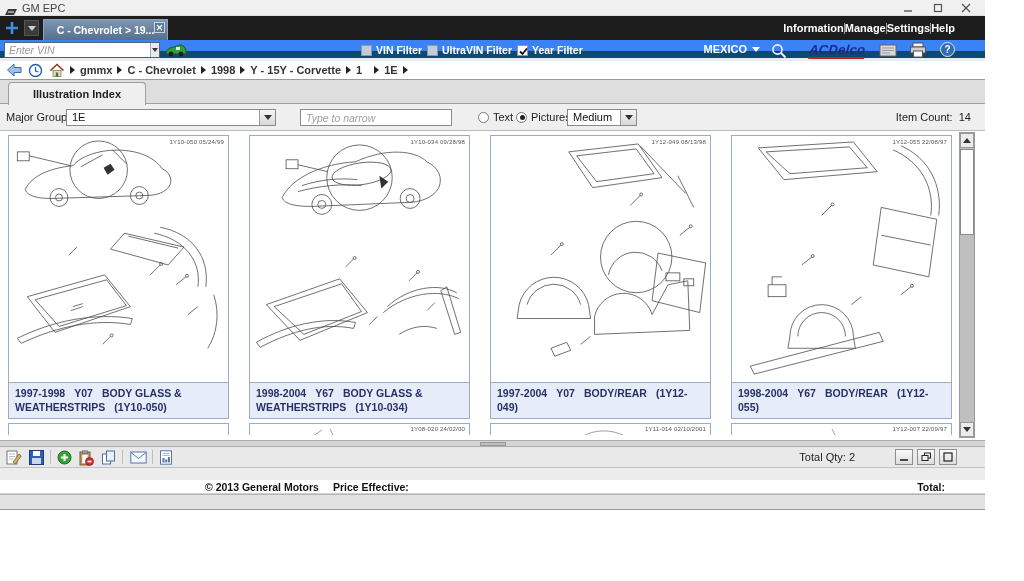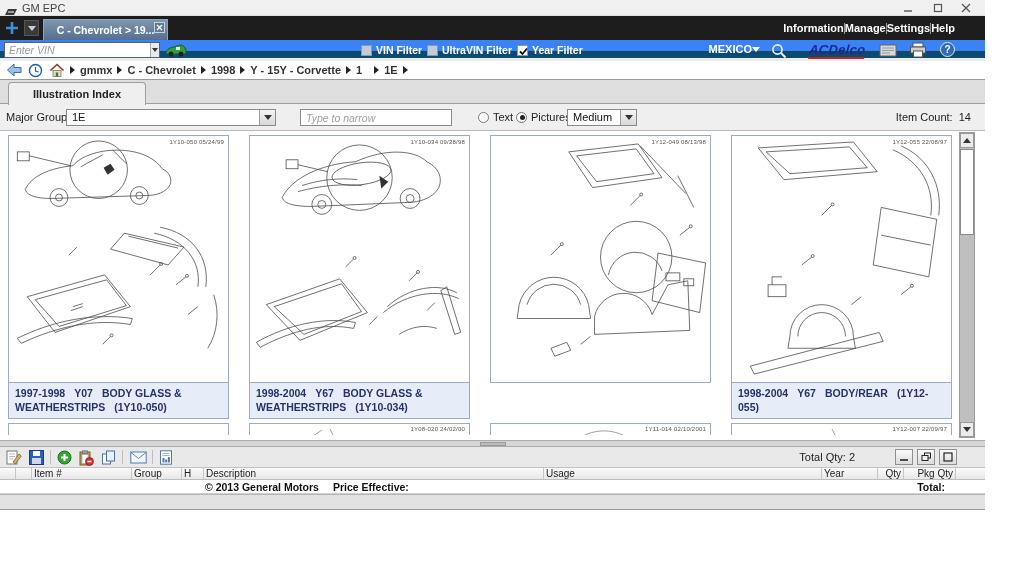--- a/index.html
+++ b/index.html
@@ -30,21 +30,21 @@
   .combo input { flex:1; border:none; outline:none; font-size:10.5px; font-style:italic; color:#555; padding:0 4px; font-family:"Liberation Sans",sans-serif; background:transparent; }
   .combo input::placeholder { color:#9a9a9a; font-style:italic; }
   .combo .drop { width:15px; background:#e9e9e9; border-left:1px solid #aaa; display:flex; align-items:center; justify-content:center; }
   .combo .drop .tri { width:0; height:0; border-left:3.5px solid transparent; border-right:3.5px solid transparent; border-top:4.5px solid #333; }
   .chk-item { position:absolute; top:4px; display:flex; align-items:center; gap:4px; }
   .chk-box { width:11px; height:11px; background:#c3cbd6; border:1px solid #8b98a9; position:relative; }
   .chk-box.checked { background:#fff; }
   .chk-box svg { display:none; position:absolute; left:0; top:0; }
   .chk-box.checked svg { display:block; }
   .chk-label { color:#fff; font-size:10.5px; font-weight:bold; }
-  .region-sel { position:absolute; top:3px; display:flex; align-items:center; color:#fff; font-size:11px; font-weight:bold; }
+  .region-sel { position:absolute; top:3px; display:flex; align-items:center; gap:5px; color:#fff; font-size:11px; font-weight:bold; }
   .brand { position:absolute; top:2px; font-size:13px; font-weight:bold; font-style:italic; color:#1b2a8a; letter-spacing:0.3px; border-bottom:2px solid #c22127; padding-bottom:0px; transform:skewX(-6deg); }
   .help-circ { position:absolute; top:2px; width:15px; height:15px; border-radius:50%; background:#2f6cb5; border:1px solid #dfe8f2; color:#fff; font-size:10px; font-weight:bold; display:flex; align-items:center; justify-content:center; }
 
   
   .breadbar { position:absolute; left:0; top:61px; width:100%; height:19px; background:#ffffff; border-bottom:1px solid #9a9a9a; display:flex; align-items:center; }
   .crumb-sep { width:0; height:0; border-left:5px solid #222; border-top:4px solid transparent; border-bottom:4px solid transparent; margin:0 5px; }
   .crumb { font-size:11px; font-weight:bold; color:#333; cursor:default; }
   .bicon { margin-left:6px; display:flex; align-items:center; }
 
   
@@ -384,20 +384,23 @@
           <path d="M168,118 L216,128 L210,178 L162,166 Z"></path>
           <rect x="176" y="138" width="14" height="8"></rect>
               <rect x="194" y="144" width="10" height="7"></rect>
           <path d="M60,120 L70,110 M140,70 L150,60 M90,210 L100,202 M190,100 L200,92 M60,214 l16,-6 4,8 -16,6 Z"></path>
           <circle cx="71" cy="109" r="1.5"></circle>
               <circle cx="151" cy="59" r="1.5"></circle>
               <circle cx="201" cy="91" r="1.5"></circle>
         </g>
           </svg>
       </div>
+      <div class="caption">
+        <span>1997-2004</span><span>Y07</span><span>BODY/REAR</span><span>(1Y12-049)</span>
+      </div>
     </div>
 
     <div class="card" style="left:731px;">
       <div class="card-img">
         <span class="corner-txt">1Y12-055 22/08/97</span>
         <svg viewBox="0 0 220 248">
             <g class="sketch">
           <path d="M26,12 L122,6 L146,36 L52,44 Z"></path>
               <path d="M34,16 L118,11 L136,32 L58,38 Z"></path>
           <path d="M170,10 C198,22 212,50 208,80"></path>
@@ -528,33 +531,20 @@
         <rect x="1" y="3.5" width="6" height="5" fill="#f0f0f0" stroke="#222"></rect>
       </svg>
     </div>
     <div class="mini-win" style="right:28px;">
       <svg width="10" height="10">
           <rect x="1" y="1" width="8" height="8" fill="none" stroke="#222" stroke-width="1.2"></rect>
         </svg>
     </div>
   </div>
 
-  <div class="theader">
-    <div class="th" style="width:16px;"></div>
-    <div class="th" style="width:16px;"></div>
-    <div class="th" style="width:100px;">Item #</div>
-    <div class="th" style="width:50px;">Group</div>
-    <div class="th" style="width:22px;">H</div>
-    <div class="th" style="width:340px;">Description</div>
-    <div class="th" style="width:278px;">Usage</div>
-    <div class="th" style="width:56px;">Year</div>
-    <div class="th" style="width:26px; text-align:right;">Qty</div>
-    <div class="th" style="width:52px; text-align:right;">Pkg Qty</div>
-    <div class="th" style="flex:1; border-right:none;"></div>
-  </div>
 
   <div class="tfooter">
     <span style="left:205px;">© 2013 General Motors</span>
     <span style="left:333px;">Price Effective:</span>
     <span style="right:40px;">Total:</span>
   </div>
 
   <div class="statusstrip"></div>
 
 </div>

